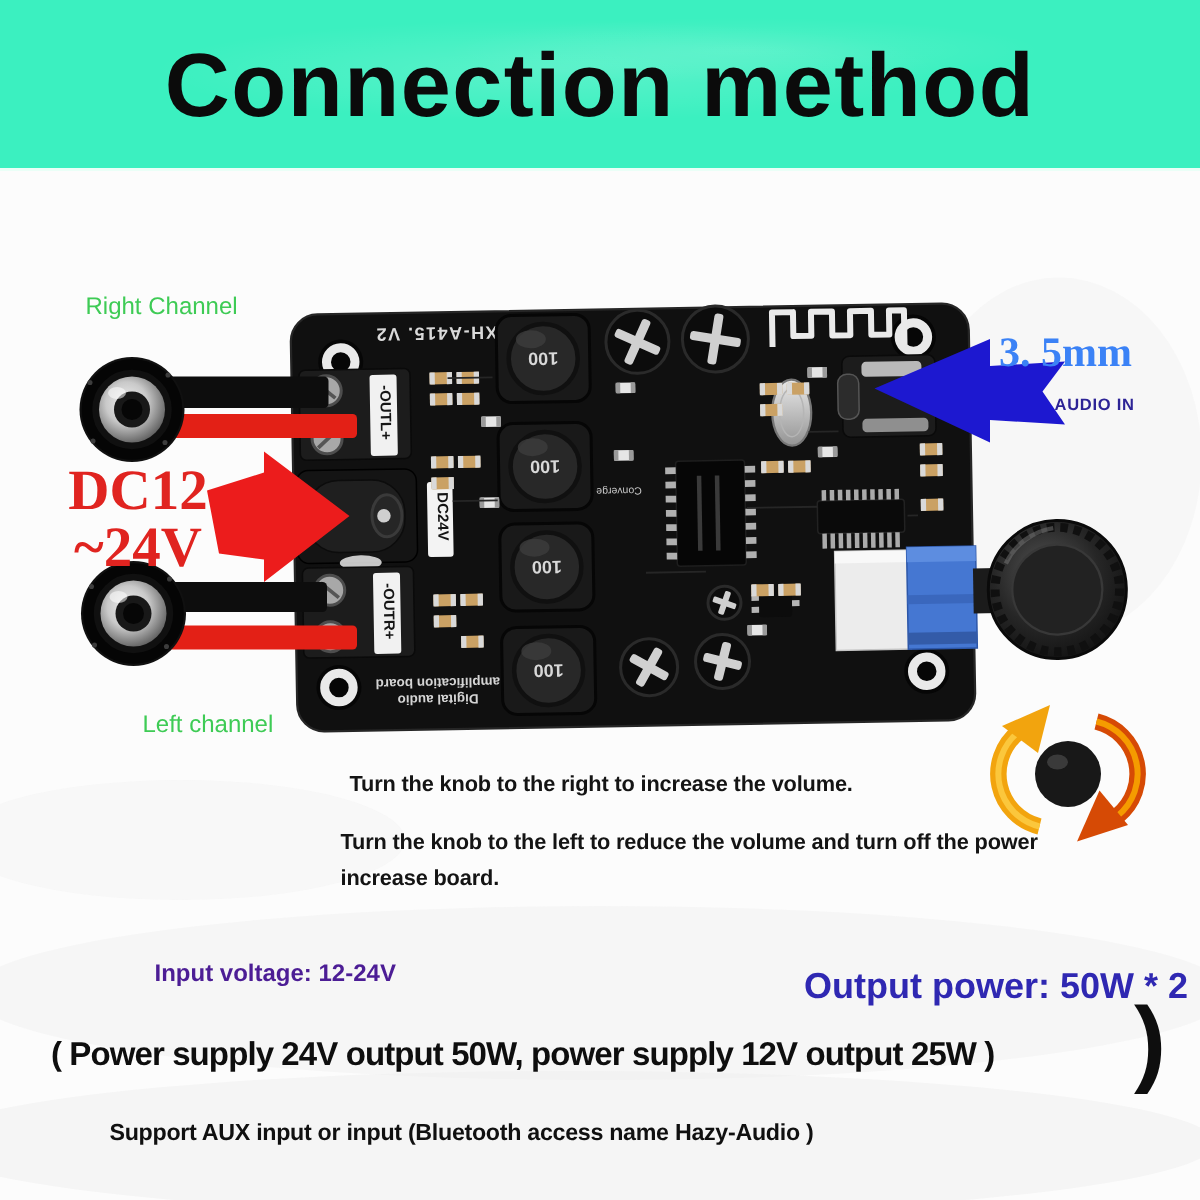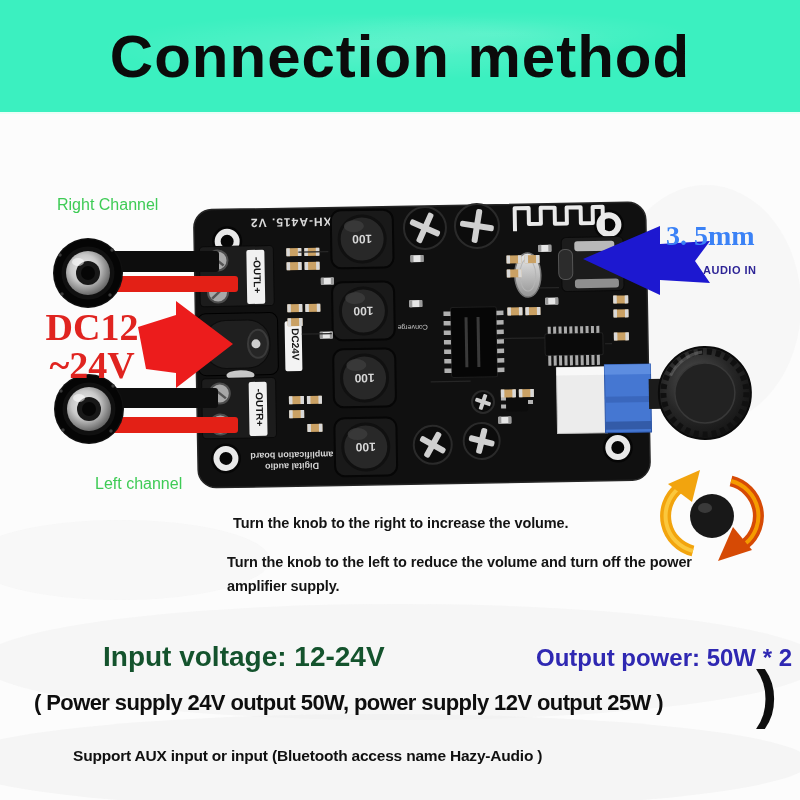--- a/index.html
+++ b/index.html
@@ -17,21 +17,21 @@
   .txt{position:absolute;white-space:nowrap;}
   .green-label{font-size:16px;font-weight:normal;color:#3ecb55;}
   .dc-text{left:36px;top:308px;width:112px;text-align:center;
     font-family:"Liberation Serif",serif;font-weight:bold;font-size:38px;
     line-height:38px;color:#e02420;}
   .jack-size{left:666px;top:220px;font-family:"Liberation Serif",serif;
     font-weight:bold;font-size:28px;color:#3b82f6;}
   .audio-in{left:703px;top:264px;font-size:11px;font-weight:bold;
     color:#2d2496;letter-spacing:.5px;}
   .instr{font-size:14.5px;font-weight:bold;color:#141414;letter-spacing:-.1px;}
-  .input-voltage{left:103px;top:641px;font-size:28px;font-weight:bold;color:#14532d;}
+  .input-voltage{left:103px;top:641px;font-size:16px;font-weight:bold;color:#4c1d95;}
   .output-power{left:536px;top:644px;font-size:24px;font-weight:bold;color:#2f28b2;}
   .power-note{left:34px;top:690px;font-size:22px;font-weight:bold;color:#0e0e0e;letter-spacing:-.6px;}
   .big-bracket{left:756px;top:662px;font-size:64px;font-weight:bold;color:#0e0e0e;line-height:64px;}
   .aux-note{left:73px;top:747px;font-size:15.5px;font-weight:bold;color:#101010;letter-spacing:-.2px;}
 </style>
 </head>
 <body>
 
 <div class="stage">
 
@@ -366,21 +366,21 @@
   <div class="txt dc-text">
     <div>DC12</div>
     <div>~24V</div>
   </div>
 
   <div class="txt jack-size">3. 5mm</div>
   <div class="txt audio-in">AUDIO IN</div>
 
   <div class="txt instr" style="left:233px;top:515px;">Turn the knob to the right to increase the volume.</div>
   <div class="txt instr" style="left:227px;top:554px;">Turn the knob to the left to reduce the volume and turn off the power</div>
-  <div class="txt instr" style="left:227px;top:578px;">amplifier supply.</div>
+  <div class="txt instr" style="left:227px;top:578px;">increase board.</div>
 
   <div class="txt input-voltage">Input voltage: 12-24V</div>
   <div class="txt output-power">Output power: 50W * 2</div>
   <div class="txt power-note">( Power supply 24V output 50W, power supply 12V output 25W )</div>
   <div class="txt big-bracket">)</div>
   <div class="txt aux-note">Support AUX input or input (Bluetooth access name Hazy-Audio )</div>
 
 </div>
 
 </body></html>

